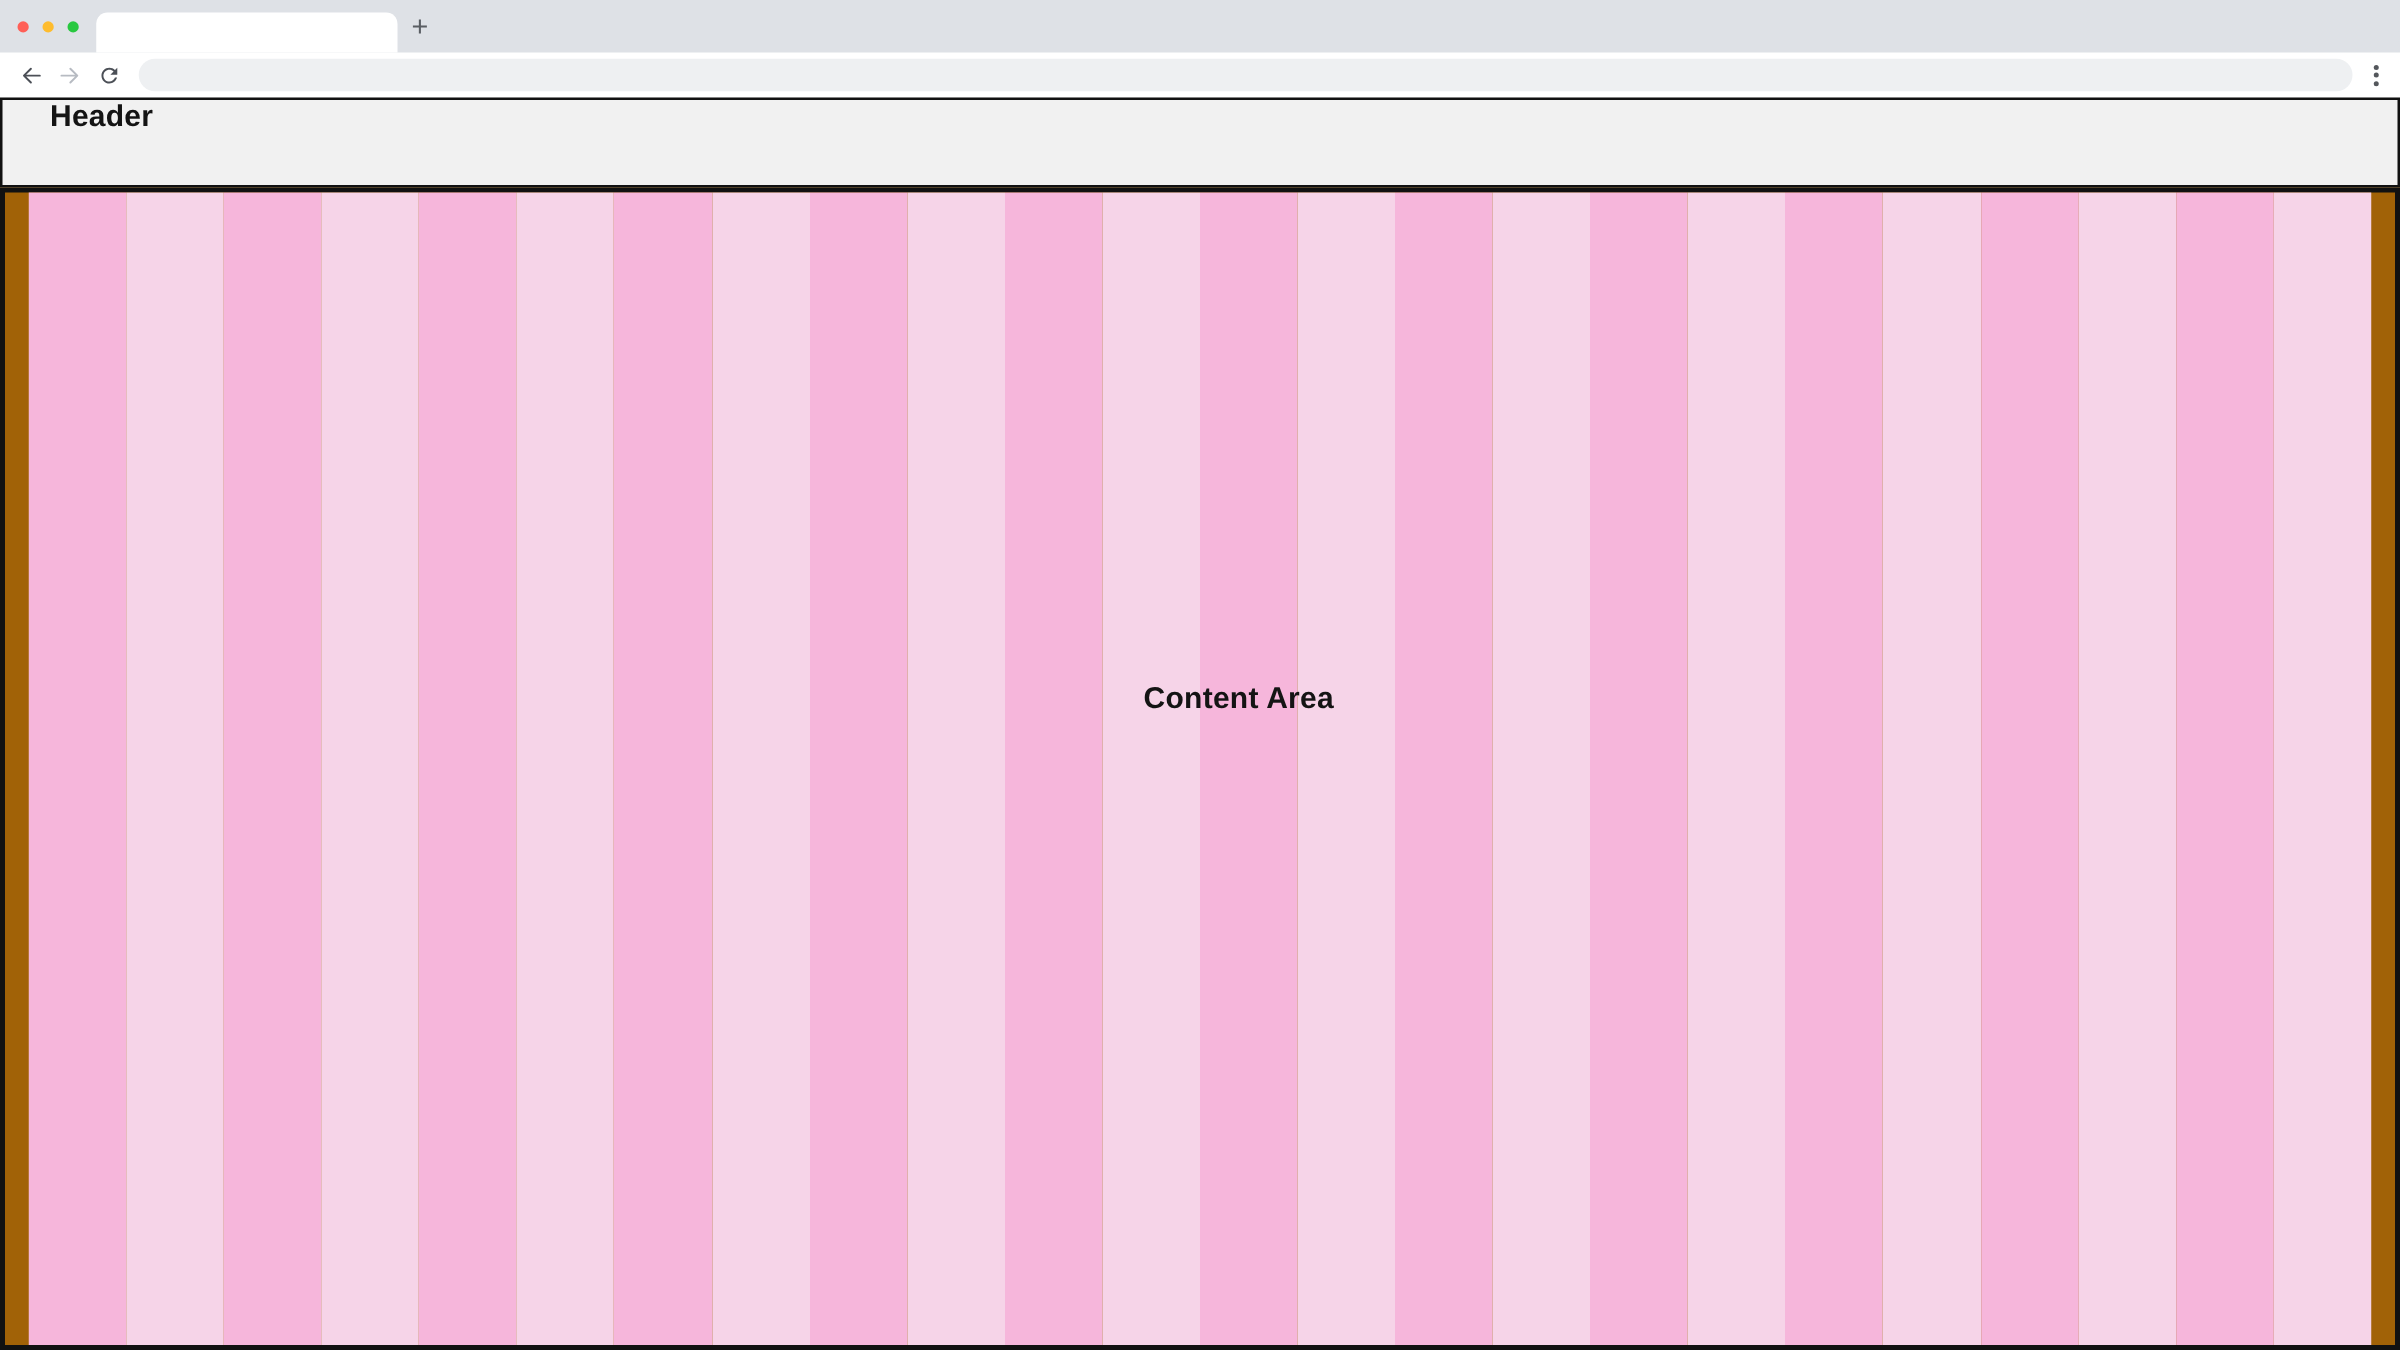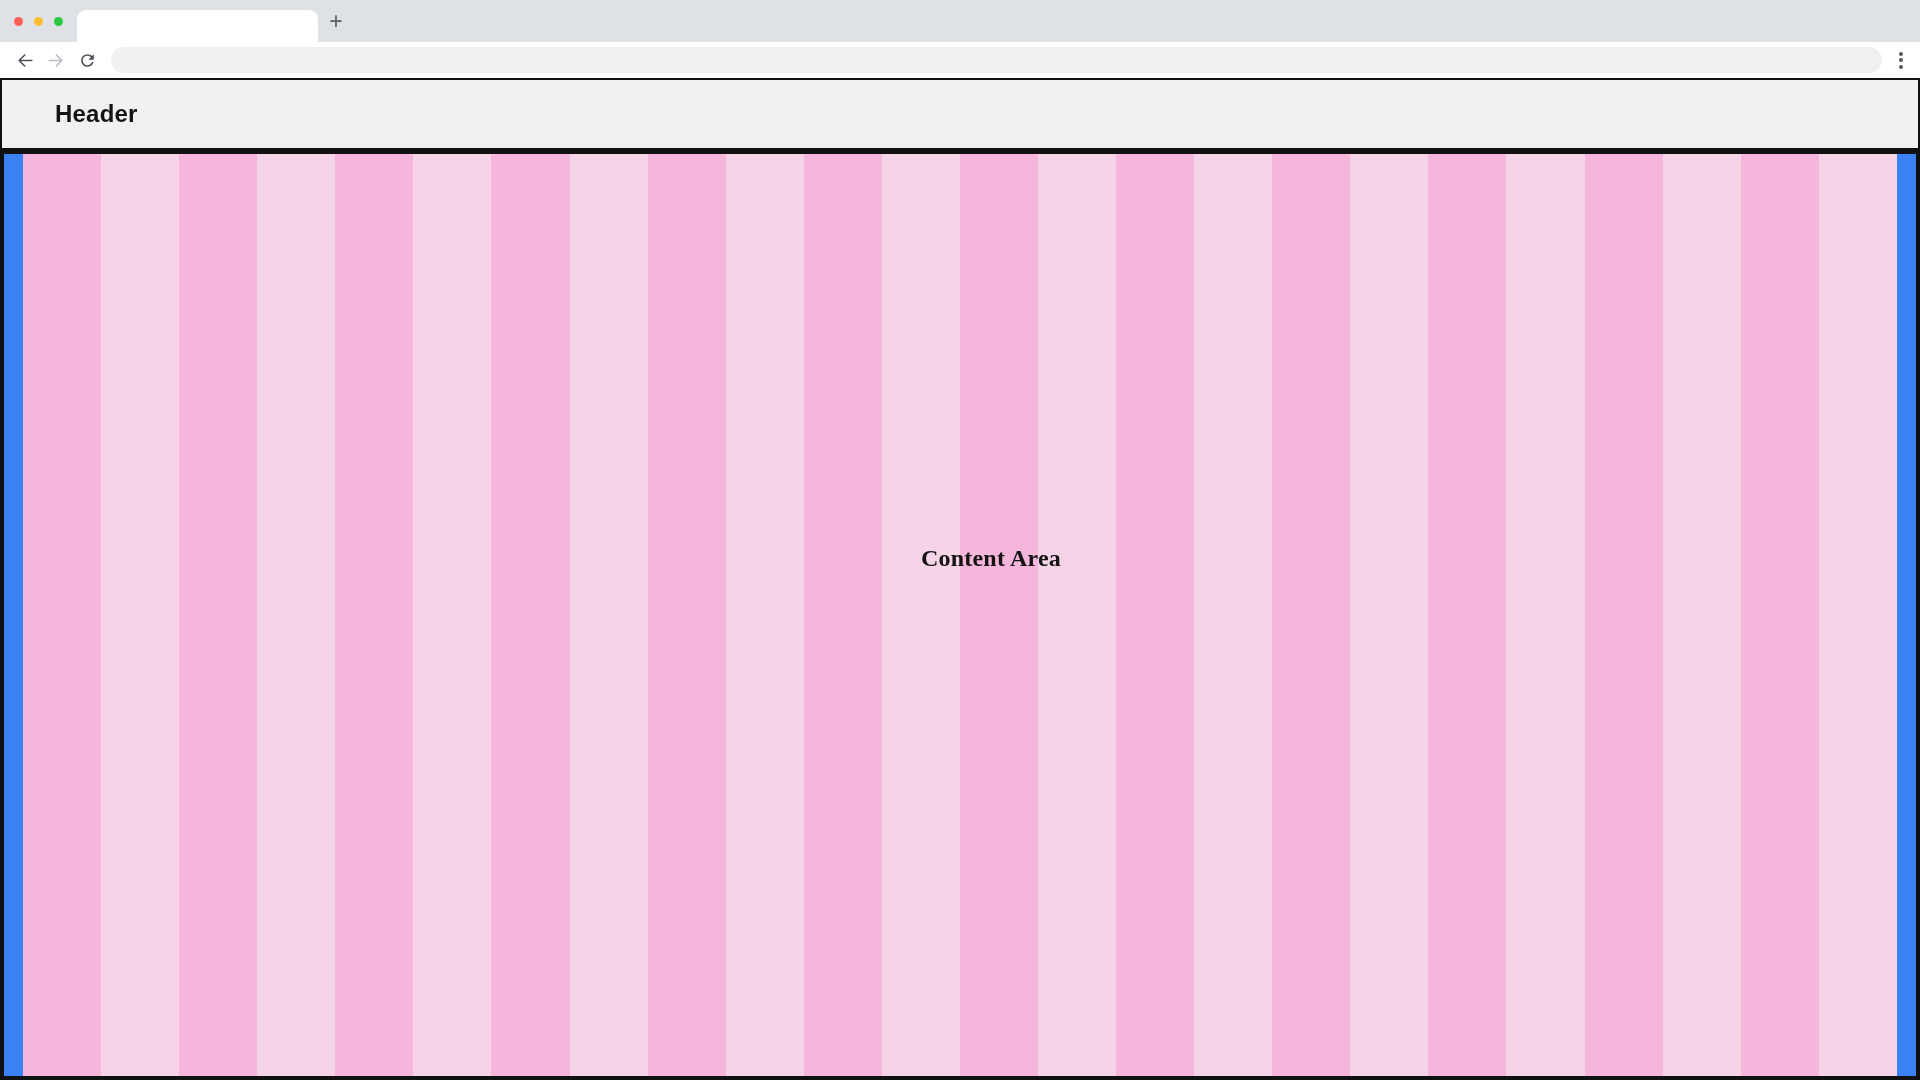--- a/index.html
+++ b/index.html
@@ -21,21 +21,21 @@
   .nav-btn svg { width: 19px; height: 19px; display: block; }
   .btn-back { margin-right: 8px; }
   .btn-forward { margin-right: 10px; }
   .btn-reload { margin-right: 13px; }
   .address-bar { flex: 1; height: 26px; border-radius: 13px; border: none; background: #eef0f2; padding: 0 16px; font-size: 13px; color: #3c4043; outline: none; margin-right: 12px; }
   .kebab-btn { width: 14px; height: 22px; border: none; background: transparent; display: flex; flex-direction: column; align-items: center; justify-content: center; gap: 2.5px; cursor: pointer; }
   .kebab-dot { width: 4px; height: 4px; border-radius: 50%; }
 
   
   .page { flex: 1 1 auto; display: flex; flex-direction: column; background: #fff; min-height: 0; }
-  .header-box { height: 72px; flex: 0 0 auto; border: 2px solid #111; background: #f1f1f1; display: flex; align-items: center; padding-left: 53px; }
+  .header-box { height: 72px; flex: 0 0 auto; border: 2px solid #111; background: #f1f1f1; display: flex; align-items: flex-start; padding-left: 38px; }
   .header-title { font-size: 24px; font-weight: 700; color: #141414; letter-spacing: 0.2px; }
   .content-box { flex: 1 1 auto; border: 4px solid #111; background: #f1f1f1; padding: 0 19px; position: relative; min-height: 0; }
   .stripes { display: flex; height: 100%; width: 100%; }
   .stripe { flex: 1 1 0; height: 100%; }
   .content-label { position: absolute; top: 391px; left: 31px; width: 100%; text-align: center; font-size: 24px; font-weight: 700; color: #141414; letter-spacing: 0.2px; pointer-events: none; }
 </style>
 </head>
 <body>
 
 <div class="screen">
@@ -79,21 +79,21 @@
       <span class="kebab-dot" style="background: rgb(84, 87, 92);"></span>
       <span class="kebab-dot" style="background: rgb(84, 87, 92);"></span>
       <span class="kebab-dot" style="background: rgb(84, 87, 92);"></span>
     </button>
   </div>
 
   <div class="page">
     <div class="header-box" style="background: rgb(241, 241, 241);">
       <span class="header-title">Header</span>
     </div>
-    <div class="content-box" style="background: #3b82f6; font-family: Liberation Serif, serif;">
+    <div class="content-box" style="background: #a16207;">
       <div class="stripes">
           <div class="stripe" style="background: rgb(246, 182, 219);"></div>
           <div class="stripe" style="background: rgb(246, 212, 232);"></div>
           <div class="stripe" style="background: rgb(246, 182, 219);"></div>
           <div class="stripe" style="background: rgb(246, 212, 232);"></div>
           <div class="stripe" style="background: rgb(246, 182, 219);"></div>
           <div class="stripe" style="background: rgb(246, 212, 232);"></div>
           <div class="stripe" style="background: rgb(246, 182, 219);"></div>
           <div class="stripe" style="background: rgb(246, 212, 232);"></div>
           <div class="stripe" style="background: rgb(246, 182, 219);"></div>

